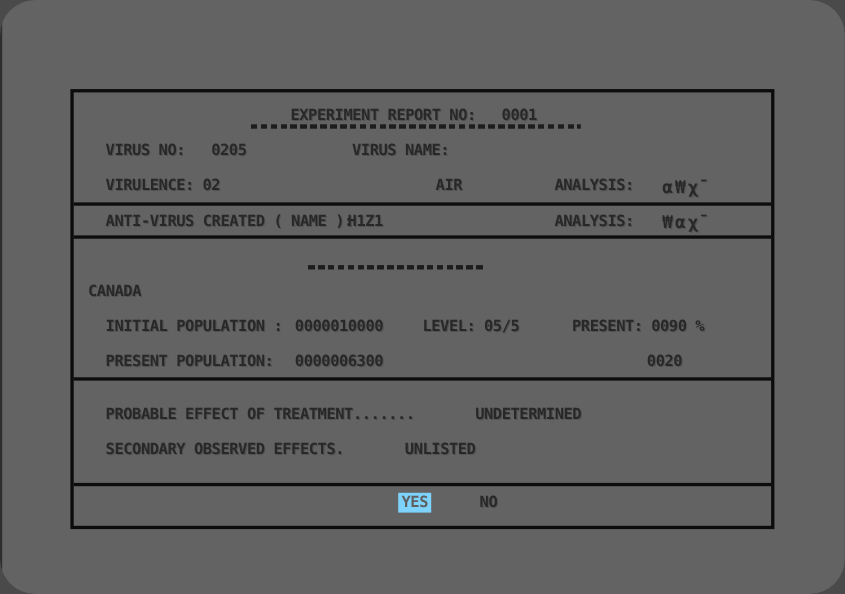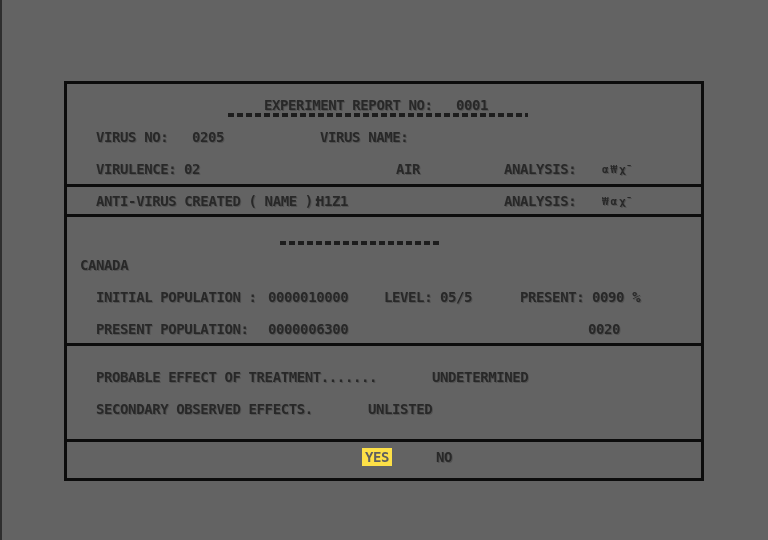--- a/index.html
+++ b/index.html
@@ -4,20 +4,21 @@
 <style>
   html,body{margin:0;padding:0;background:#4a4a4a;}
   .screen{
     position:relative;
     width:768px;height:540px;
     background:#636363;
     overflow:hidden;
     font-family:"DejaVu Sans Mono", monospace;
     font-weight:bold;
     color:#282828;
+    border-radius:32px;
   }
   .edge-left{
     position:absolute;left:0;top:0;width:2px;height:540px;
     background:#2e2e2e;
   }
   .panel{
     position:absolute;left:64px;top:81px;width:640px;height:400px;
     border:3px solid #0c0c0c;
     box-sizing:border-box;
     background:transparent;
@@ -29,32 +30,32 @@
   .t{
     position:absolute;
     font-size:14px;
     line-height:18px;
     letter-spacing:-0.4px;
     white-space:pre;
     text-shadow:1px 1px 0 rgba(0,0,0,0.18);
   }
   .sym{
     position:absolute;
-    font-size:11px;
+    font-size:16px;
     line-height:14px;
     letter-spacing:2px;
     white-space:pre;
     text-shadow:1px 1px 0 rgba(0,0,0,0.18);
   }
   .dash{
     position:absolute;height:4px;
     background:repeating-linear-gradient(90deg,#1d1d1d 0 6px,transparent 6px 9px);
   }
   .opt-selected{
-    background:#fde047;
+    background:#7dd3fc;
     color:#5f5f5f;
     padding:0 3px;
     text-shadow:none;
   }
 </style>
 </head>
 <body>
 
 <div class="screen">
 

